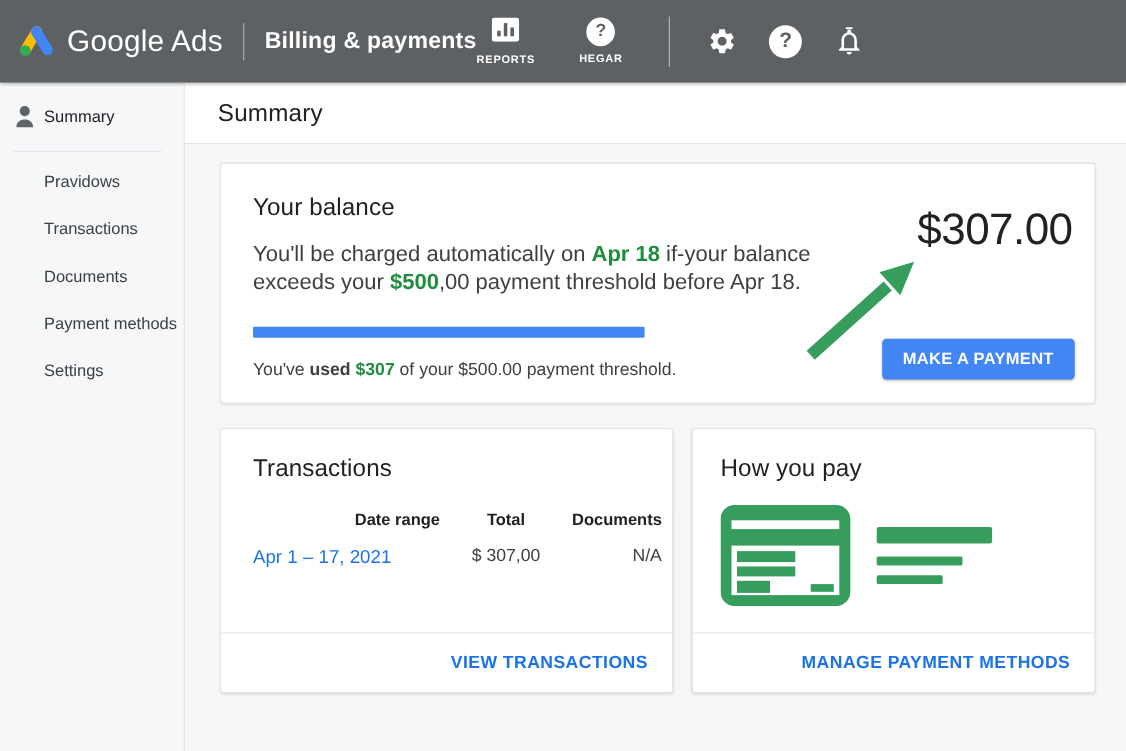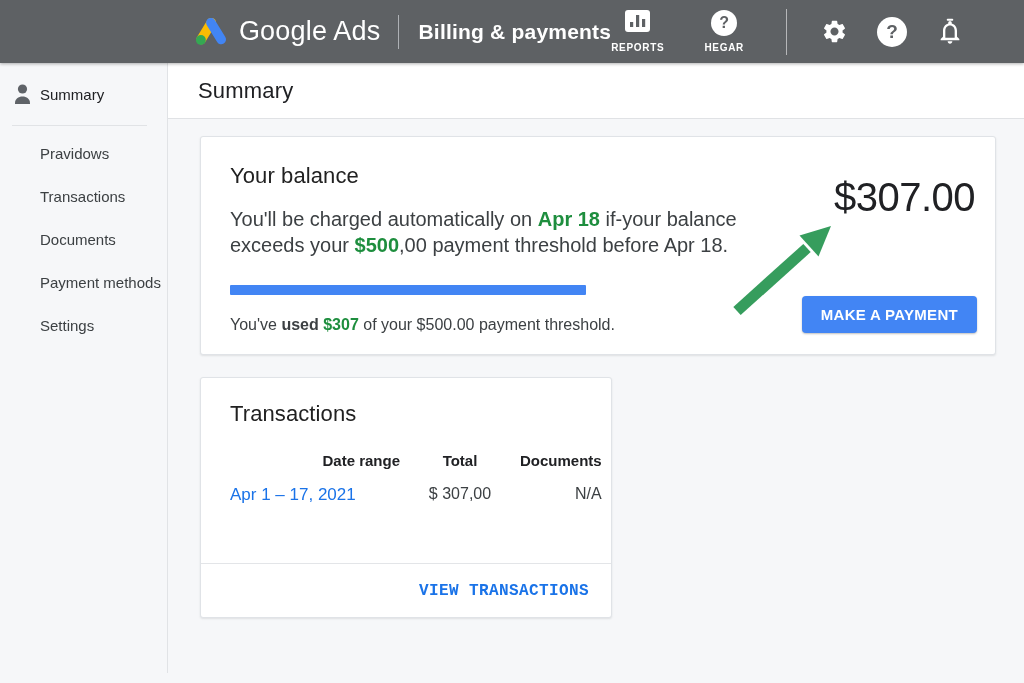--- a/index.html
+++ b/index.html
@@ -5,22 +5,22 @@
   * { box-sizing: border-box; }
   html,body { margin:0; padding:0; }
   body {
     width:1024px; height:683px; overflow:hidden;
     background:#f6f7f9; color:#3c4043;
     font-family:"Liberation Sans","DejaVu Sans",sans-serif;
   }
 
   
   .header {
-    height:63px; background:#5e6164; position:relative; z-index:5;
-    display:flex; align-items:center; justify-content:flex-end;
+    height:75px; background:#5e6164; position:relative; z-index:5;
+    display:flex; align-items:center; justify-content:flex-start;
     padding:0 60px 0 14px; box-shadow:0 1px 3px rgba(0,0,0,.3);
   }
   .h-left { display:flex; align-items:center; }
   .logo-mark { width:37px; height:33px; margin-right:10px; flex-shrink:0; }
   .brand-text { color:#fff; font-size:27px; letter-spacing:.2px; white-space:nowrap; }
   .h-sep { width:1px; height:34px; background:#aeb1b5; margin:0 19px 0 18px; }
   .section-title { color:#fff; font-size:21px; font-weight:bold; letter-spacing:.2px; white-space:nowrap; }
 
   .h-right { display:flex; align-items:center; }
   .h-action { display:flex; flex-direction:column; align-items:center; color:#fff; margin-right:40px; cursor:pointer; }
@@ -80,21 +80,21 @@
   .tx-th { font-size:15px; font-weight:bold; color:#202124;text-align:right; }
   .tx-td { font-size:16px; color:#3c4043; }
   .al-c { text-align:center; }
   .al-r { text-align:right; }
   .tx-date-link { color:#1a73e8; font-size:17px; text-decoration:none; cursor:pointer; }
 
   .card-footer {
     position:absolute; left:0; right:0; bottom:0; height:54px; border-top:1px solid #e3e5e8;
     display:flex; align-items:center; justify-content:flex-end; padding-right:22px;
   }
-  .footer-link { color:#1a73e8; font-size:16px; font-weight:bold; letter-spacing:.4px; text-decoration:none; cursor:pointer; white-space:nowrap;font-family:Liberation Mono, monospace; }
+  .footer-link { color:#1a73e8; font-size:16px; font-weight:bold; letter-spacing:.4px; text-decoration:none; cursor:pointer; white-space:nowrap; }
 
   .pay-illustration { margin-top:20px; }
 </style>
 </head>
 <body>
 
 <div class="header">
   <div class="h-left">
     <span class="logo-mark">
       <svg width="37" height="33" viewBox="0 0 26 24">
@@ -210,17 +210,41 @@
               <a class="tx-date-link">Apr 1 – 17, 2021</a>
             </div>
             <div class="tx-td al-c">$ 307,00</div>
             <div class="tx-td al-r">N/A</div>
           </div>
           <div class="card-footer">
             <a class="footer-link">VIEW TRANSACTIONS</a>
           </div>
         </div>
 
+        <div class="card pay-card">
+          <h2 class="card-title">How you pay</h2>
+          <div class="pay-illustration">
+            <svg width="247" height="92" viewBox="0 0 247 92">
+              <g fill="#369d5d">
+                <rect x="0" y="0" width="118" height="92" rx="13"></rect>
+                <rect x="142" y="20" width="105" height="15" rx="2"></rect>
+                <rect x="142" y="47" width="78" height="8" rx="1.5"></rect>
+                <rect x="142" y="64" width="60" height="8" rx="1.5"></rect>
+              </g>
+              <rect x="10" y="14" width="98" height="8" fill="#ffffff"></rect>
+              <rect x="10" y="37" width="98" height="45" fill="#ffffff"></rect>
+              <g fill="#369d5d">
+                <rect x="15" y="42" width="53" height="10"></rect>
+                <rect x="15" y="56" width="53" height="9"></rect>
+                <rect x="15" y="69" width="30" height="11"></rect>
+                <rect x="82" y="72" width="21" height="7"></rect>
+              </g>
+            </svg>
+          </div>
+          <div class="card-footer">
+            <a class="footer-link">MANAGE PAYMENT METHODS</a>
+          </div>
+        </div>
 
       </div>
     </div>
   </div>
 </div>
 
 </body></html>

